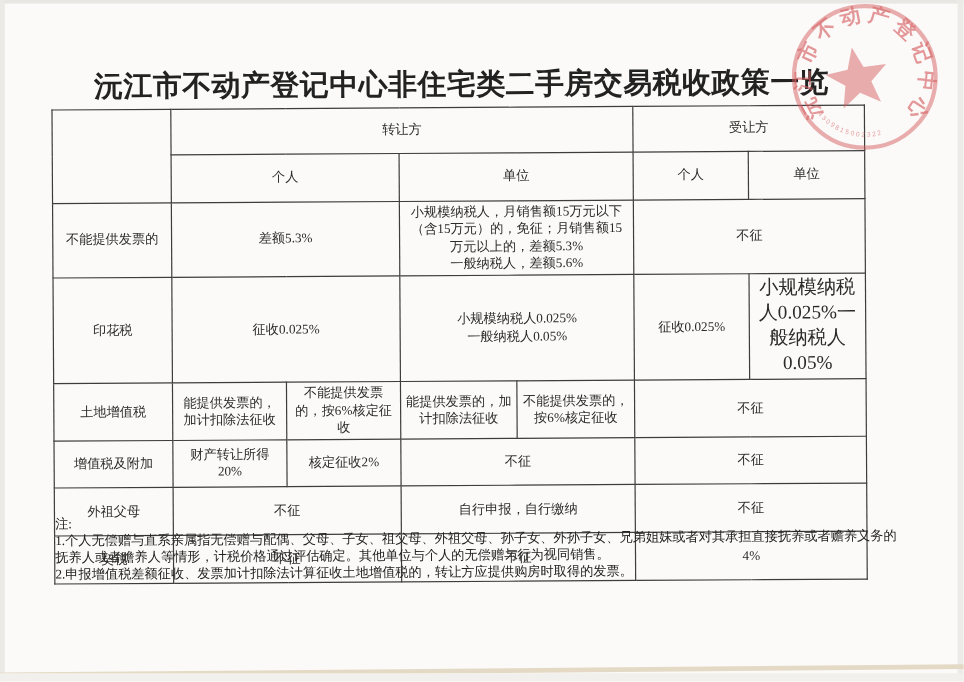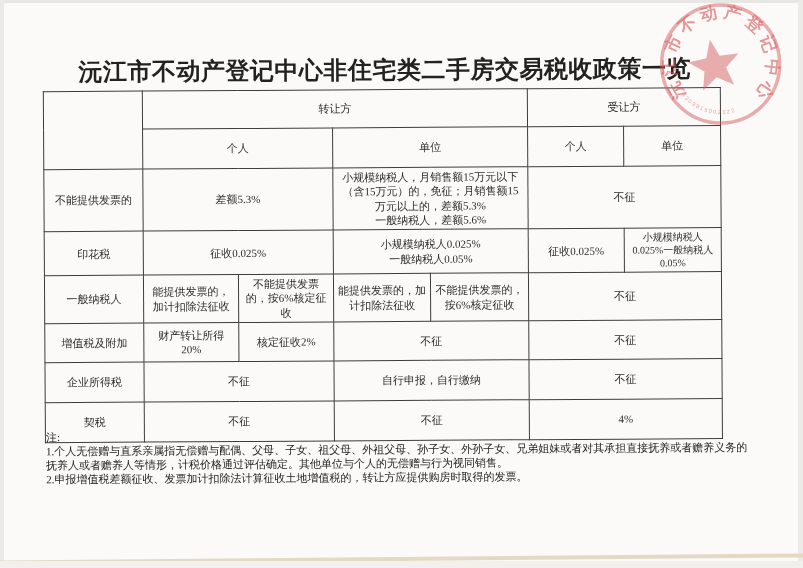--- a/index.html
+++ b/index.html
@@ -109,42 +109,42 @@
 一般纳税人，差额5.6%</td>
       <td colspan="2">不征</td>
     </tr>
 
     <tr class="row-stamp-tax">
       <td class="tax-name">印花税</td>
       <td colspan="2">征收0.025%</td>
       <td colspan="2" class="pre">小规模纳税人0.025%
 一般纳税人0.05%</td>
       <td>征收0.025%</td>
-      <td style="font-size:10px">小规模纳税人0.025%一般纳税人0.05%</td>
+      <td style="font-size:16px">小规模纳税人0.025%一般纳税人0.05%</td>
     </tr>
 
     <tr class="row-land">
-      <td class="tax-name">一般纳税人</td>
+      <td class="tax-name">土地增值税</td>
       <td>能提供发票的，加计扣除法征收</td>
       <td>不能提供发票的，按6%核定征收</td>
       <td>能提供发票的，加计扣除法征收</td>
       <td>不能提供发票的，按6%核定征收</td>
       <td colspan="2">不征</td>
     </tr>
 
     <tr class="row-personal">
       <td class="tax-name">增值税及附加</td>
       <td>财产转让所得20%</td>
       <td>核定征收2%</td>
       <td colspan="2">不征</td>
       <td colspan="2">不征</td>
     </tr>
 
     <tr class="row-corp">
-      <td class="tax-name">企业所得税</td>
+      <td class="tax-name">外祖父母</td>
       <td colspan="2">不征</td>
       <td colspan="2">自行申报，自行缴纳</td>
       <td colspan="2">不征</td>
     </tr>
 
     <tr class="row-deed">
       <td class="tax-name">契税</td>
       <td colspan="2">不征</td>
       <td colspan="2">不征</td>
       <td colspan="2">4%</td>

